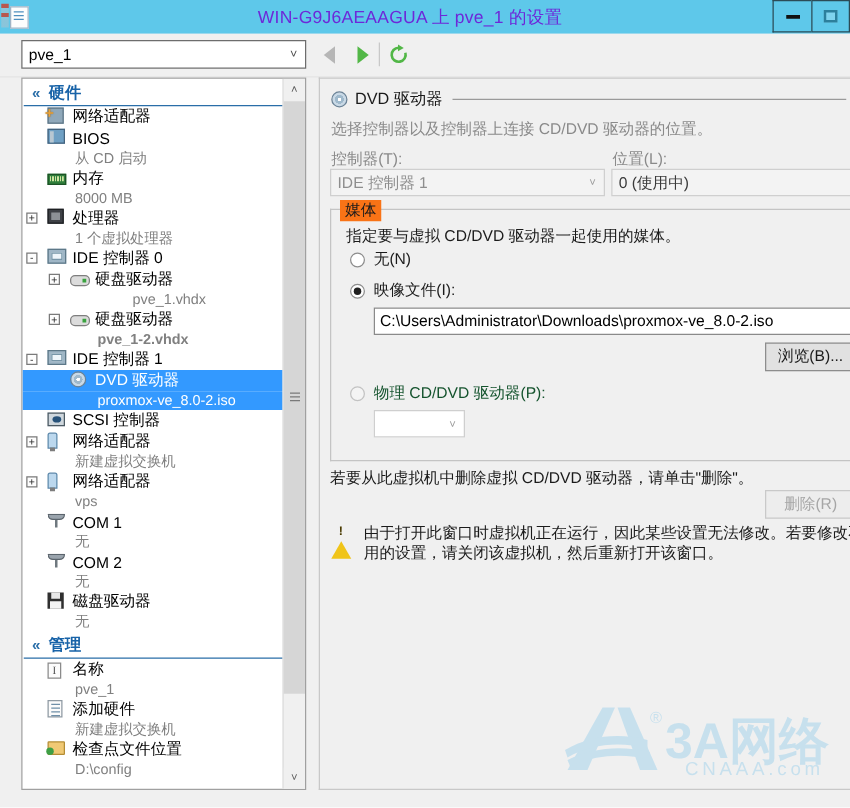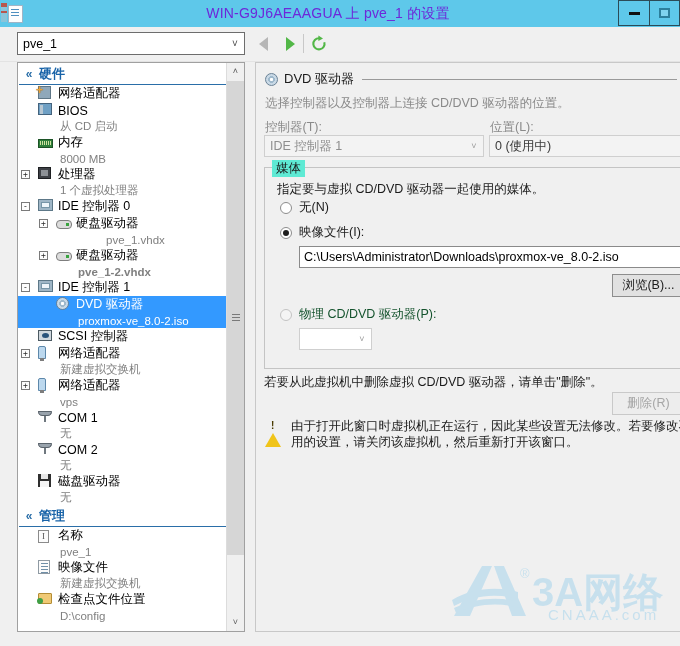--- a/index.html
+++ b/index.html
@@ -561,21 +561,21 @@
     position: absolute;
     left: 264px; top: 167px;
     width: 430px; height: 202px;
     border: 1px solid #c4c4c4;
     border-right: none;
     box-sizing: border-box;
   }
   .gb-title {
     position: absolute;
     left: 272px; top: 160px;
-    background: #5eead4;
+    background: #f97316;
     padding: 0 4px;
     font-size: 12.5px;
     color: #1b1b1b;
   }
   .gb-desc {
     position: absolute;
     left: 277px; top: 181px;
     font-size: 12.5px;
     color: #1b1b1b;
     white-space: nowrap;
@@ -807,21 +807,21 @@
           <span class="chev">«</span>
           <span class="stitle">管理</span>
         </div>
         <div class="node">
           <span class="ico" style="left: 20px; top: 1px;"><span class="ic-name" style="display: inline-block;">I</span></span>
           <span class="label" style="margin-left: 40px;">名称</span>
         </div>
         <div class="sub" style="padding-left: 42px;">pve_1</div>
         <div class="node">
           <span class="ico" style="left: 20px; top: 1px;"><span class="ic-integ" style="display: inline-block;"></span></span>
-          <span class="label" style="margin-left: 40px;">映像文件</span>
+          <span class="label" style="margin-left: 40px;">添加硬件</span>
         </div>
         <div class="sub" style="padding-left: 42px;">新建虚拟交换机</div>
         <div class="node">
           <span class="ico" style="left: 20px; top: 1px;"><span class="ic-folder" style="display: inline-block;"></span></span>
           <span class="label" style="margin-left: 40px;">检查点文件位置</span>
         </div>
         <div class="sub" style="padding-left: 42px;">D:\config</div>
       </div>
 
     <div class="lscroll">

